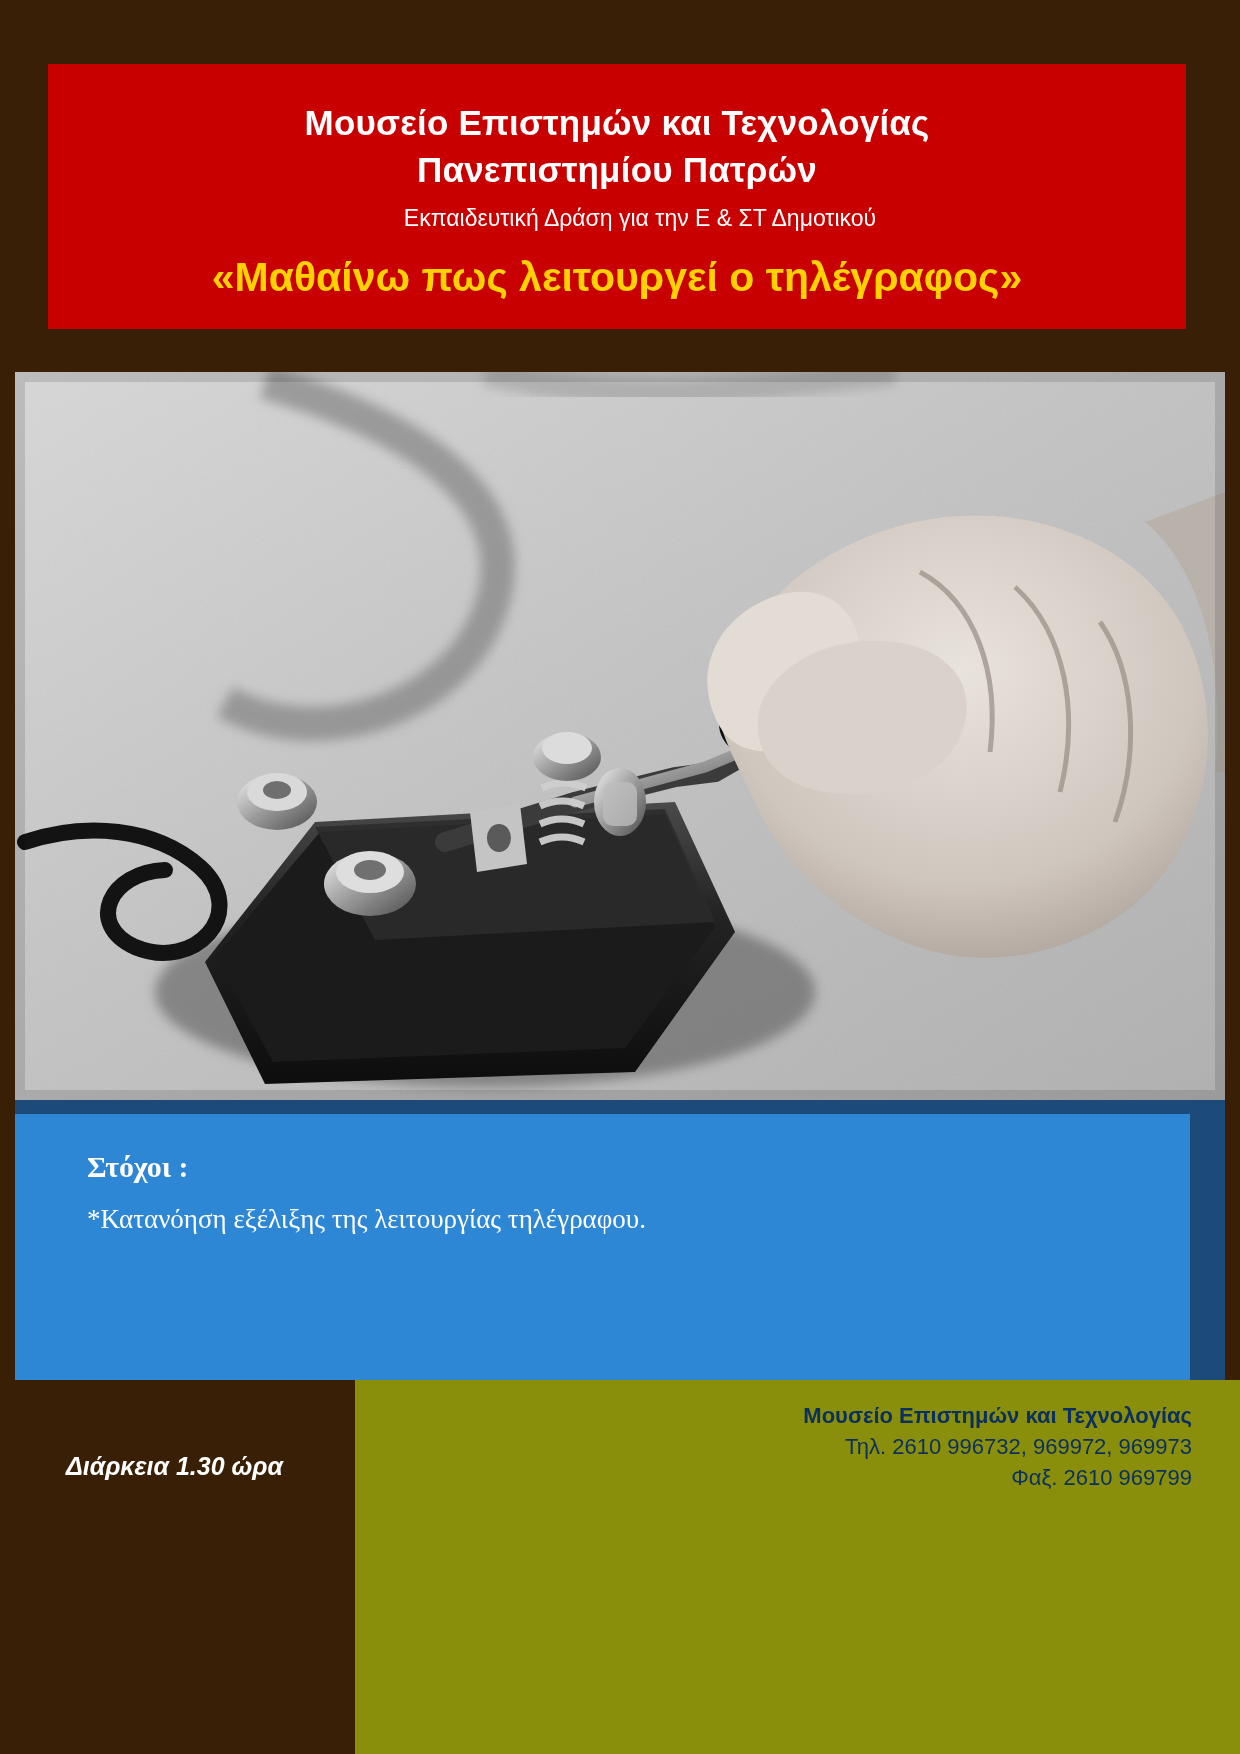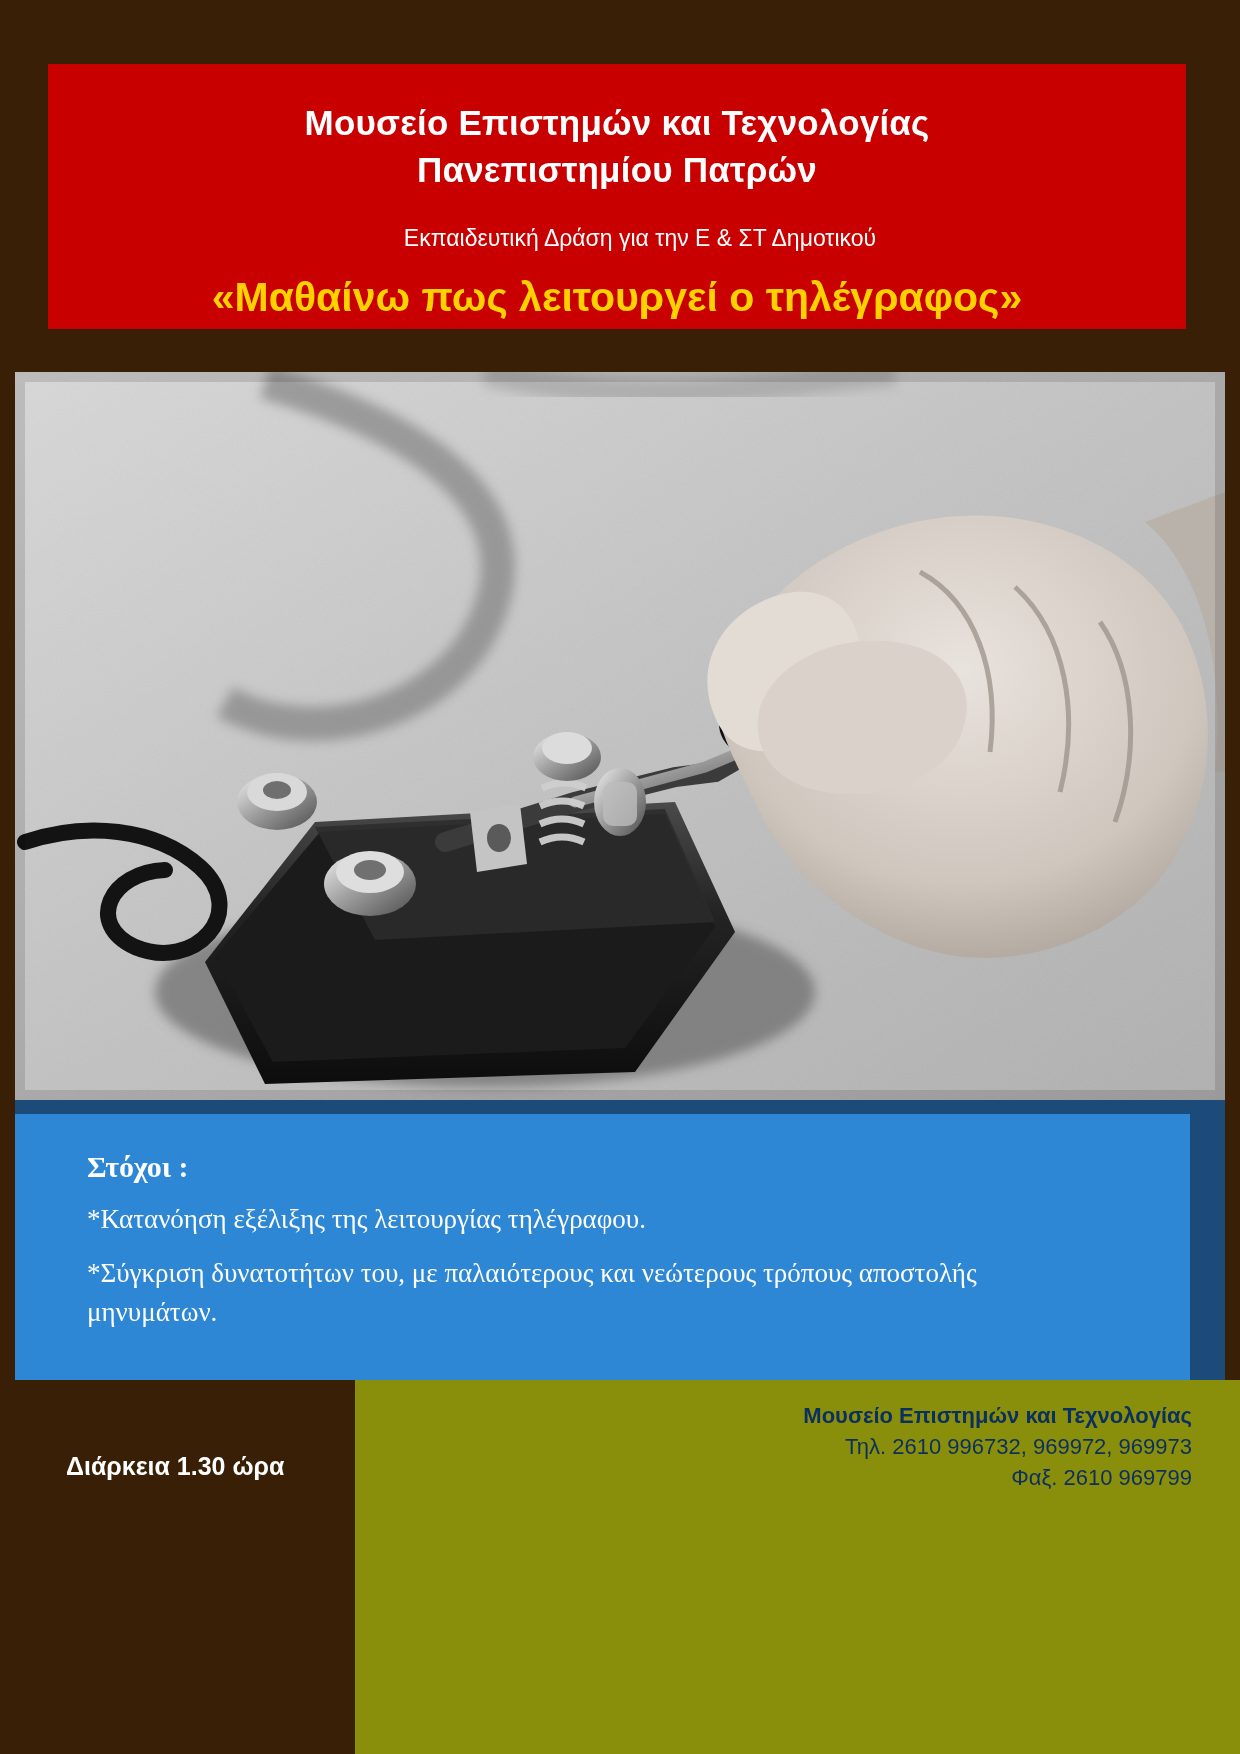--- a/index.html
+++ b/index.html
@@ -37,21 +37,21 @@
     box-sizing: border-box;
     padding-top: 36px;
   }
   .header-title {
     font-size: 35px;
     font-weight: bold;
     line-height: 1.33;
     letter-spacing: 0.2px;
   }
   .header-sub {
-    margin-top: 32px;
+    margin-top: 12px;
     font-size: 23px;
     font-weight: normal;
     line-height: 1.2;
     padding-left: 46px;
   }
   .header-quote {
     margin-top: 20px;
     font-size: 41px;
     font-weight: bold;
     color: #ffd100;
@@ -122,20 +122,21 @@
   }
   .duration {
     position: absolute;
     left: 66px;
     top: 1450px;
     width: 290px;
     color: #ffffff;
     font-size: 25px;
     font-weight: bold;
     line-height: 1.3;
+    font-style: italic;
   }
   .contact {
     position: absolute;
     right: 48px;
     top: 1400px;
     width: 700px;
     text-align: right;
     color: #0b2f5e;
     font-size: 22px;
     line-height: 1.42;
@@ -257,21 +258,20 @@
       <path d="M1130,150 C1190,200 1210,300 1200,400 L1210,400 L1210,120 Z" fill="#b8afa6" opacity="0.8"></path>
 
       <rect x="0" y="0" width="1210" height="728" fill="none" stroke="#000000" stroke-opacity="0.12" stroke-width="20"></rect>
     </svg>
   </div>
 
   <div class="blue-shadow"></div>
   <div class="blue-panel">
     <div class="goals-title">Στόχοι :</div>
     <div class="goals-line">*Κατανόηση εξέλιξης της λειτουργίας τηλέγραφου.</div>
-    <div class="goals-line">*Σύγκριση δυνατοτήτων του, με παλαιότερους και νεώτερους τρόπους αποστολής μηνυμάτων.</div>
   </div>
 
   <div class="bottom-dark"></div>
   <div class="bottom-olive"></div>
   <div class="duration">Διάρκεια 1.30 ώρα</div>
   <div class="contact">
     <span class="c-line bold">Μουσείο Επιστημών και Τεχνολογίας</span>
     <span class="c-line">Τηλ. 2610 996732, 969972, 969973</span>
     <span class="c-line">Φαξ. 2610 969799</span>
   </div>

